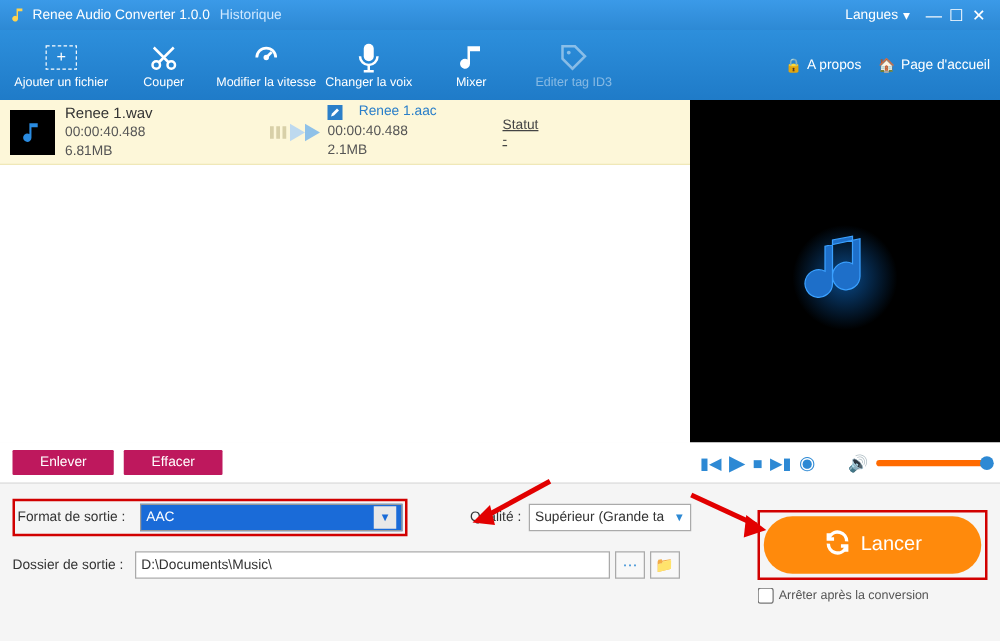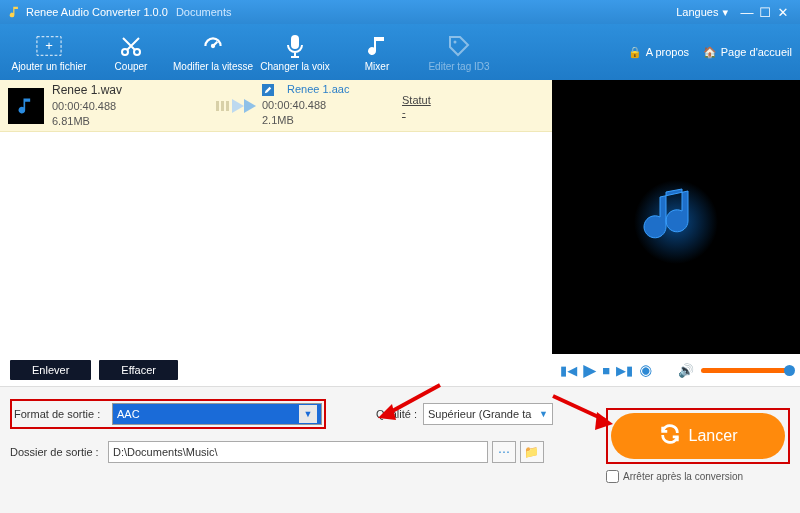--- a/index.html
+++ b/index.html
@@ -29,21 +29,21 @@
 .file-info .fname { color: #333; font-size: 12px; }
 .file-arrow { width: 50px; display: flex; align-items: center; justify-content: center; }
 .file-out { width: 140px; line-height: 1.4; }
 .file-out .fname { color: #2b7fc9; display: flex; align-items: center; gap: 13px; }
 .file-out .edit-icon { width: 12px; height: 12px; background: #2b7fc9; display: inline-flex; align-items: center; justify-content: center; }
 .file-status { width: 80px; color: #444; text-decoration: underline; }
 
 .preview { width: 248px; background: #000; position: relative; display: flex; align-items: center; justify-content: center; }
 
 .list-footer { height: 32px; display: flex; align-items: center; padding: 0 10px; gap: 8px; background: #fff; font-size: 11px; color: #555; }
-.btn-small { background: #0f172a; color: #fff; border: none; padding: 4px 22px; font-size: 11px; cursor: pointer; border-radius: 1px; }
+.btn-small { background: #be185d; color: #fff; border: none; padding: 4px 22px; font-size: 11px; cursor: pointer; border-radius: 1px; }
 .list-footer .spacer { flex: 1; }
 .sort-label { margin-right: 4px; }
 .sort-opt { margin: 0 10px; color: #444; cursor: pointer; }
 
 .player-controls { width: 248px; height: 32px; position: absolute; right: 0; top: 354px; background: #fff; display: flex; align-items: center; gap: 6px; padding: 0 8px; }
 .pc-btn { color: #2d89d4; cursor: pointer; font-size: 13px; }
 .pc-btn.play { font-size: 17px; }
 .vol-bar { flex: 1; height: 5px; background: #ff6a00; border-radius: 3px; position: relative; }
 .vol-knob { position: absolute; right: -3px; top: -3px; width: 11px; height: 11px; background: #2d89d4; border-radius: 50%; }
 
@@ -71,21 +71,21 @@
 </head>
 <body>
 
 <div class="titlebar">
   <span class="app-icon">
     <svg viewBox="0 0 24 24" width="14" height="14">
         <path fill="#ffd34e" d="M9 3v10.55A4 4 0 1 0 11 17V7h6V3z"></path>
       </svg>
   </span>
   <span class="title-text">Renee Audio Converter 1.0.0</span>
-  <span class="history-link">Documents</span>
+  <span class="history-link">Historique</span>
   <div class="spacer"></div>
   <div class="lang">
     <span>Langues</span>
     <span>▾</span>
   </div>
   <span class="winbtn">—</span>
   <span class="winbtn">☐</span>
   <span class="winbtn">✕</span>
 </div>
 

